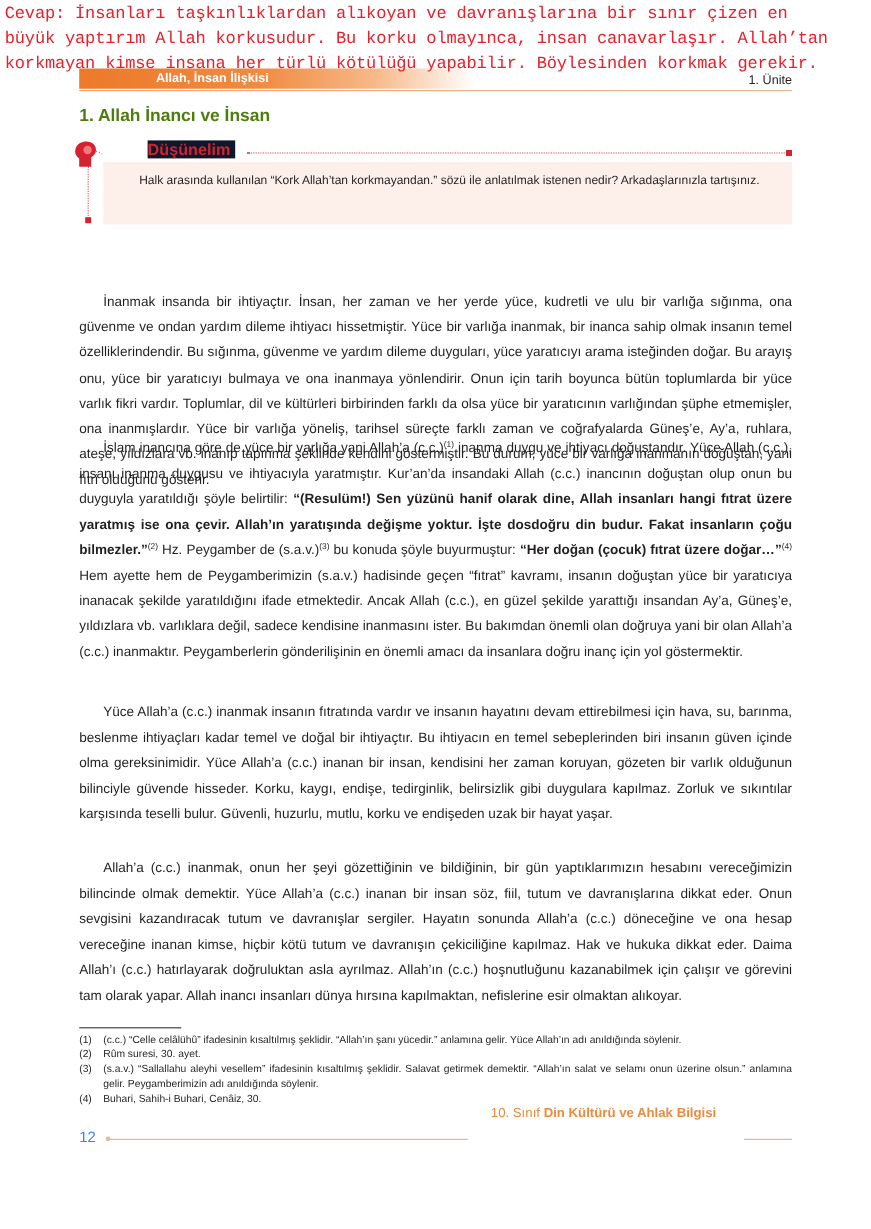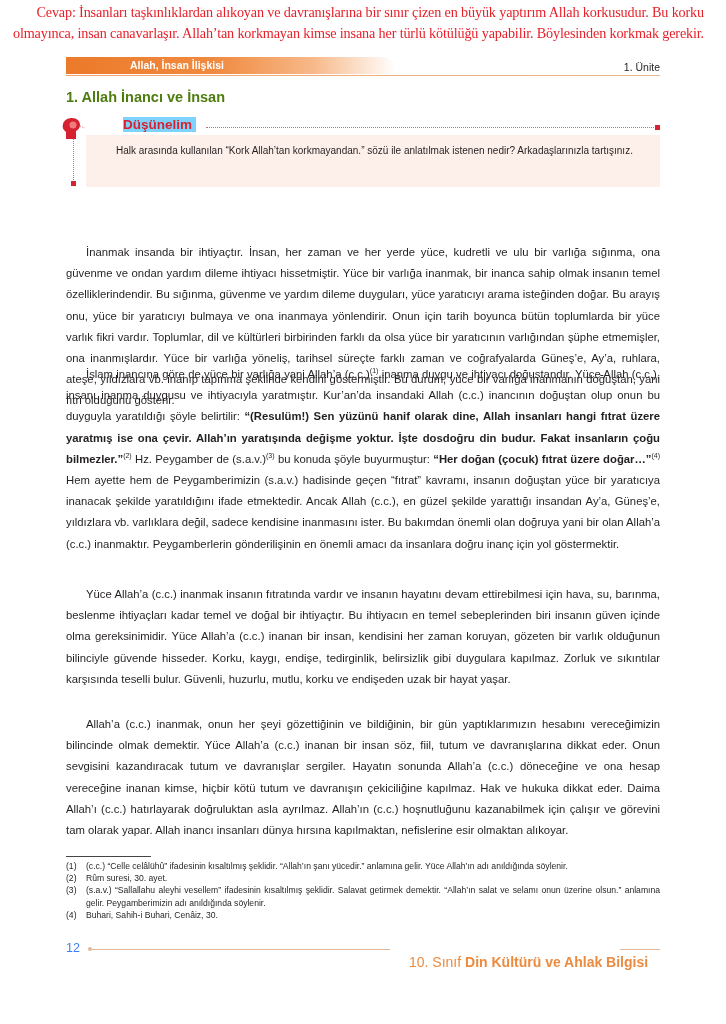--- a/index.html
+++ b/index.html
@@ -2,22 +2,22 @@
 <html><head>
 <meta charset="utf-8">
 <style>
   html, body { margin:0; padding:0; }
   body {
     width:726px; height:1024px; background:#ffffff; position:relative; overflow:hidden;
     font-family:"Liberation Sans", sans-serif; color:#231f20;
   }
   .answer {
     position:absolute; left:4px; top:2px; width:700px;
-    font-family:Liberation Serif, serif; font-size:14.2px; line-height:21px;
-    color:#e8202a; z-index:3; letter-spacing:-0.15px;text-align:right;
+    font-family:Liberation Mono, monospace; font-size:14.2px; line-height:21px;
+    color:#e8202a; z-index:3; letter-spacing:-0.15px;
   }
   .header-band {
     position:absolute; left:66px; top:57px; width:330px; height:17px;
     background:linear-gradient(to right, #ec7a2a 0%, #f08a40 45%, #f7b98a 75%, rgba(255,255,255,0) 100%);
     border-radius:0 14px 0 0; z-index:1;
   }
   .header-band-label {
     position:absolute; left:118px; top:59px; font-size:10.5px; font-weight:bold; color:#ffffff; z-index:2;margin-left:12px;
   }
   .unit-label {
@@ -30,21 +30,21 @@
   .section-title {
     position:absolute; left:66px; top:89px; font-size:14.5px; font-weight:bold; color:#4d7c0f;
   }
   .think-box {
     position:absolute; left:86px; top:135px; width:574px; height:52px; background:#fdf0ea;
   }
   .think-icon {
     position:absolute; left:60px; top:117px; width:26px; height:24px;
   }
   .think-title {
-    position:absolute; left:123px; top:117px; font-size:13.5px; font-weight:bold; color:#d62230; background:#7dd3fc; padding-right:4px;
+    position:absolute; left:123px; top:117px; font-size:13.5px; font-weight:bold; color:#d62230; background:#0f172a; padding-right:4px;
   }
   .dots-h2 {
     position:absolute; left:206px; top:127px; width:452px; border-top:1px dotted #d46a70;
   }
   .dots-v {
     position:absolute; left:73px; top:138px; height:44px; border-left:1px dotted #d46a70;
   }
   .sq { position:absolute; width:5px; height:5px; background:#d62230; }
   .think-text {
     position:absolute; left:96px; top:140px; width:556px; font-size:10px; line-height:21px;
@@ -69,21 +69,21 @@
   .page-num {
     position:absolute; left:66px; top:941px; font-size:12.5px; color:#3b82f6;
   }
   .footer-line1 {
     position:absolute; left:90px; top:949px; width:300px; height:1px; background:#e6b89a;
   }
   .footer-dot {
     position:absolute; left:88px; top:947px; width:4px; height:4px; border-radius:50%; background:#e6b89a;
   }
   .footer-title {
-    position:absolute; left:409px; top:954px; font-size:14px; color:#ec8a3e;
+    position:absolute; left:409px; top:922px; font-size:11px; color:#ec8a3e;
   }
   .footer-title b { font-weight:bold; }
   .footer-line2 {
     position:absolute; left:620px; top:949px; width:40px; height:1px; background:#e6b89a;
   }
 </style>
 </head>
 <body>
 
 <div class="answer">Cevap: İnsanları taşkınlıklardan alıkoyan ve davranışlarına bir sınır çizen en büyük yaptırım Allah korkusudur. Bu korku olmayınca, insan canavarlaşır. Allah’tan korkmayan kimse insana her türlü kötülüğü yapabilir. Böylesinden korkmak gerekir.</div>

